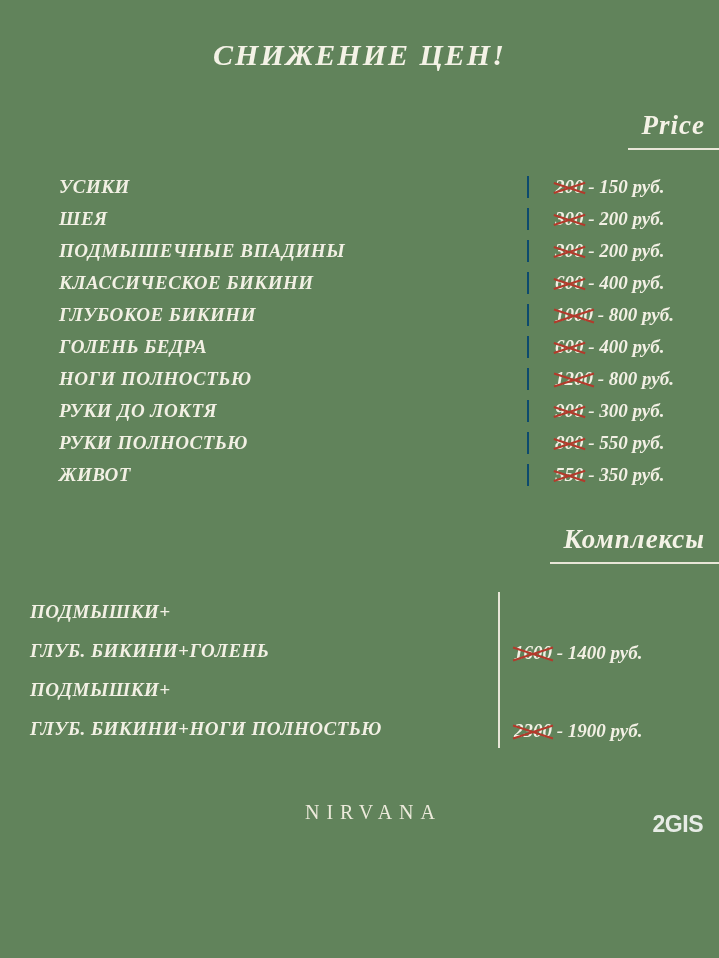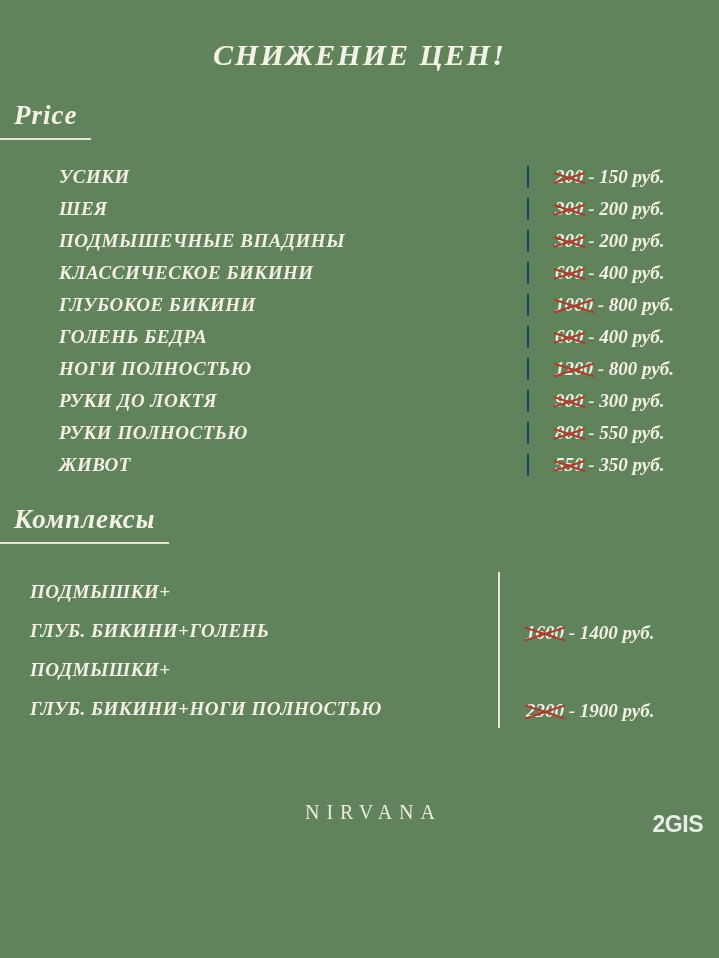--- a/index.html
+++ b/index.html
@@ -24,22 +24,22 @@
   .main-title {
     text-align: center;
     font-size: 30px;
     font-weight: bold;
     font-style: italic;
     letter-spacing: 2px;
     padding-top: 38px;
     color: #f4f2e6;
   }
   .section-heading-wrap {
-    text-align: left;
-    margin-top: 28px;
+    text-align: right;
+    margin-top: 38px;
   }
   .section-heading {
     display: inline-block;
     font-size: 27px;
     font-weight: bold;
     font-style: italic;
     color: #f4f2e6;
     padding: 0 14px 7px 14px;
     border-bottom: 2px solid #e8e6d8;
     letter-spacing: 1px;
@@ -119,21 +119,21 @@
   }
   .combo-names .line {
     line-height: 39px;
   }
   .combo-value {
     flex: 1;
     font-size: 19px;
     font-weight: bold;
     font-style: italic;
     border-left: 2px solid #e8e6d8;
-    padding-left: 26px;
+    padding-left: 14px;
     white-space: nowrap;
     display: flex;
     align-items: flex-end;
     padding-bottom: 6px;
   }
   .brand {
     position: absolute;
     left: 0;
     right: 0;
     bottom: 28px;

